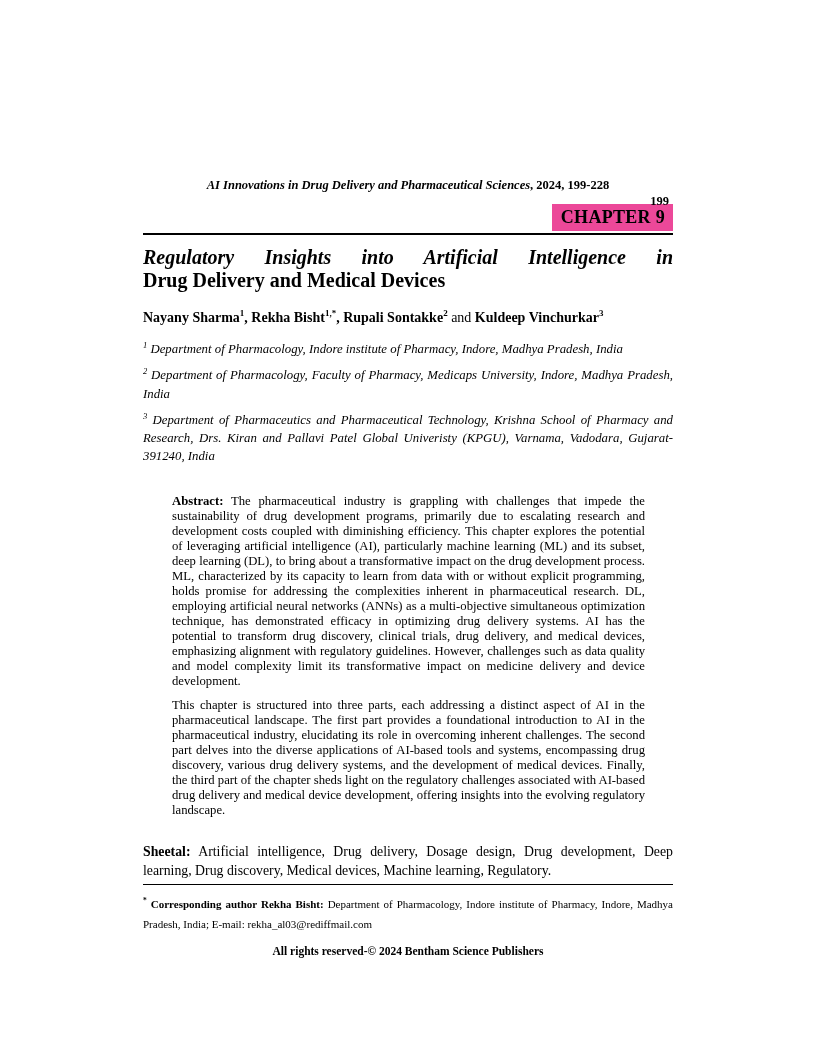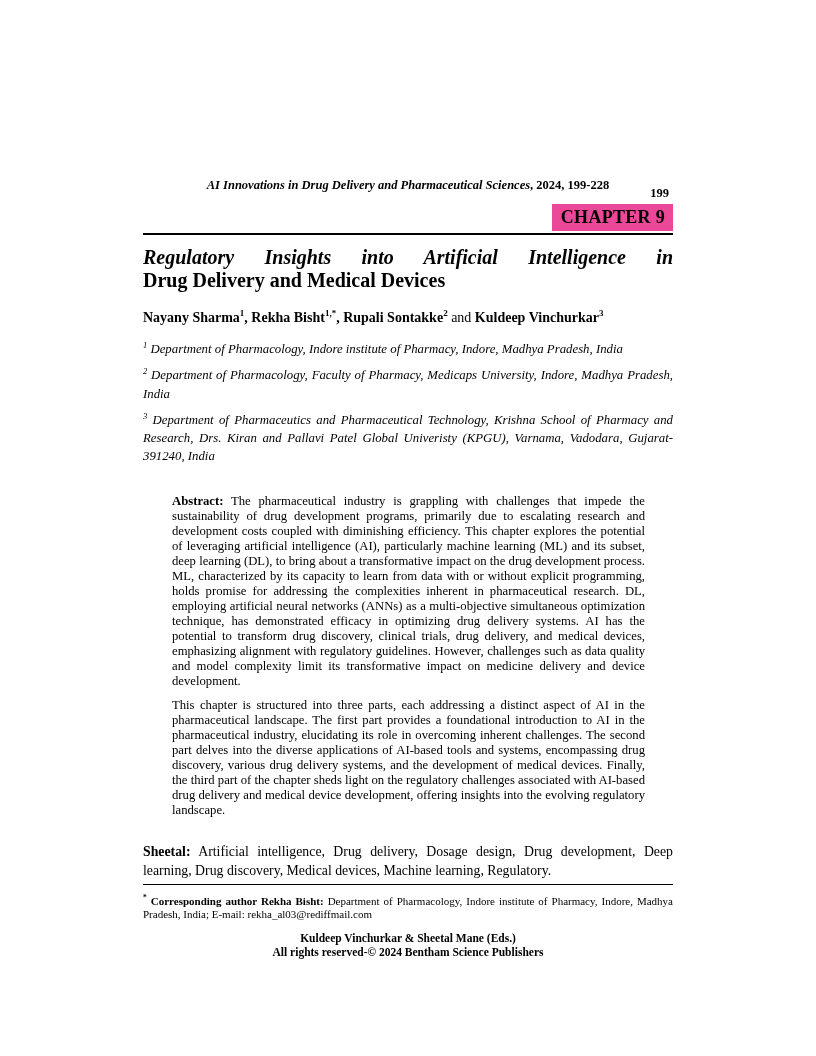--- a/index.html
+++ b/index.html
@@ -27,21 +27,21 @@
     font-size: 12.5px;
     line-height: 15px;
     font-weight: bold;
     text-align: center;
   }
   .running-title { font-style: italic; }
   .running-suffix { font-style: normal; }
   .page-number {
     position: absolute;
     right: 4px;
-    top: 8px;
+    top: 16px;
     font-weight: bold;
     font-style: normal;
   }
   
   .badge-row {
     margin-top: 11px;
     display: flex;
     justify-content: flex-end;
   }
   .chapter-badge {
@@ -103,21 +103,21 @@
   .keywords-label { font-weight: bold; }
   
   .footnote-rule {
     margin-top: 4px;
     border: none;
     border-top: 1px solid #000000;
   }
   .footnote {
     margin-top: 6px;
     font-size: 11px;
-    line-height: 13px;
+    line-height: 20px;
     text-align: justify;
   }
   .footnote sup { font-size: 7.5px; font-weight: bold; }
   .footnote-label { font-weight: bold; }
   .imprint {
     margin-top: 10px;
     text-align: center;
     font-weight: bold;
     font-size: 11.5px;
     line-height: 14px;
@@ -162,18 +162,17 @@
       <span class="keywords-label">Sheetal:</span><span> Artificial intelligence, Drug delivery, Dosage design, Drug development, Deep learning, Drug discovery, Medical devices, Machine learning, Regulatory.</span>
     </div>
 
     <hr class="footnote-rule">
 
     <div class="footnote">
       <sup>*</sup><span class="footnote-label"> Corresponding author Rekha Bisht:</span><span> Department of Pharmacology, Indore institute of Pharmacy, Indore, Madhya Pradesh, India; E-mail: rekha_al03@rediffmail.com</span>
     </div>
 
     <div class="imprint">
-      <div>Kuldeep Vinchurkar &amp; Sheetal Mane (Eds.)</div>
       <div>All rights reserved-© 2024 Bentham Science Publishers</div>
     </div>
 
   </div>
 </div>
 
 </body></html>

